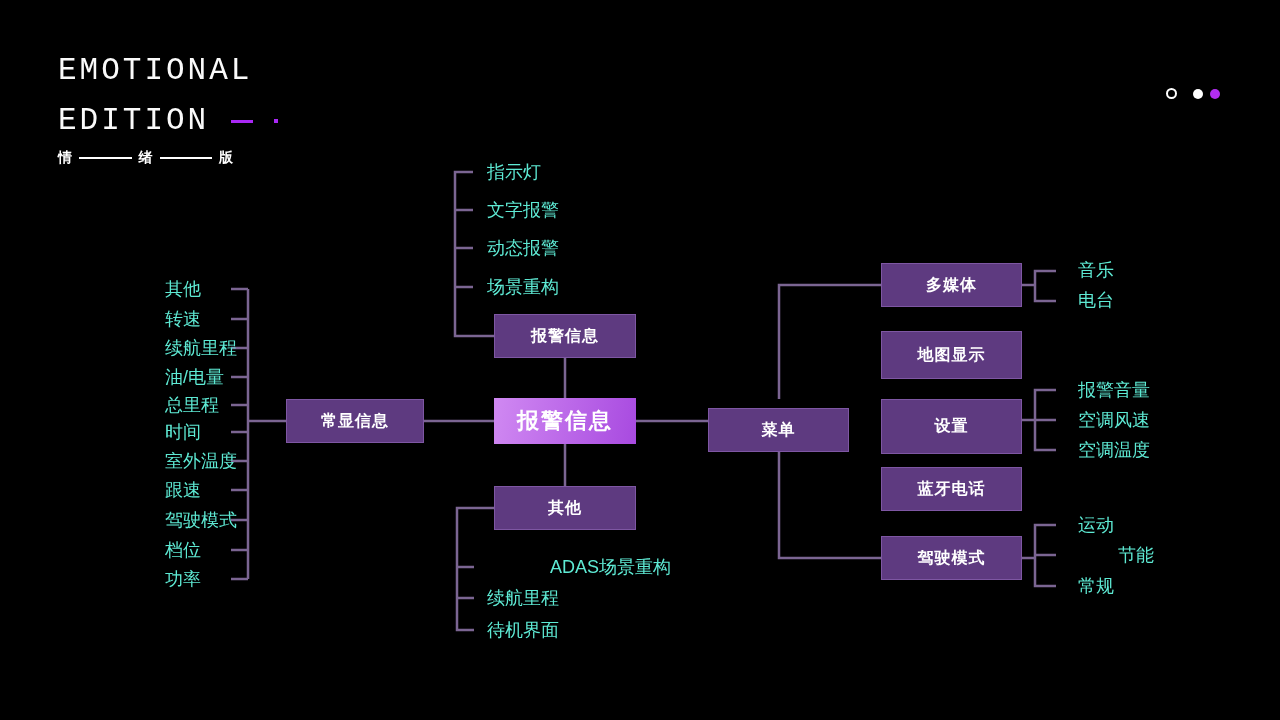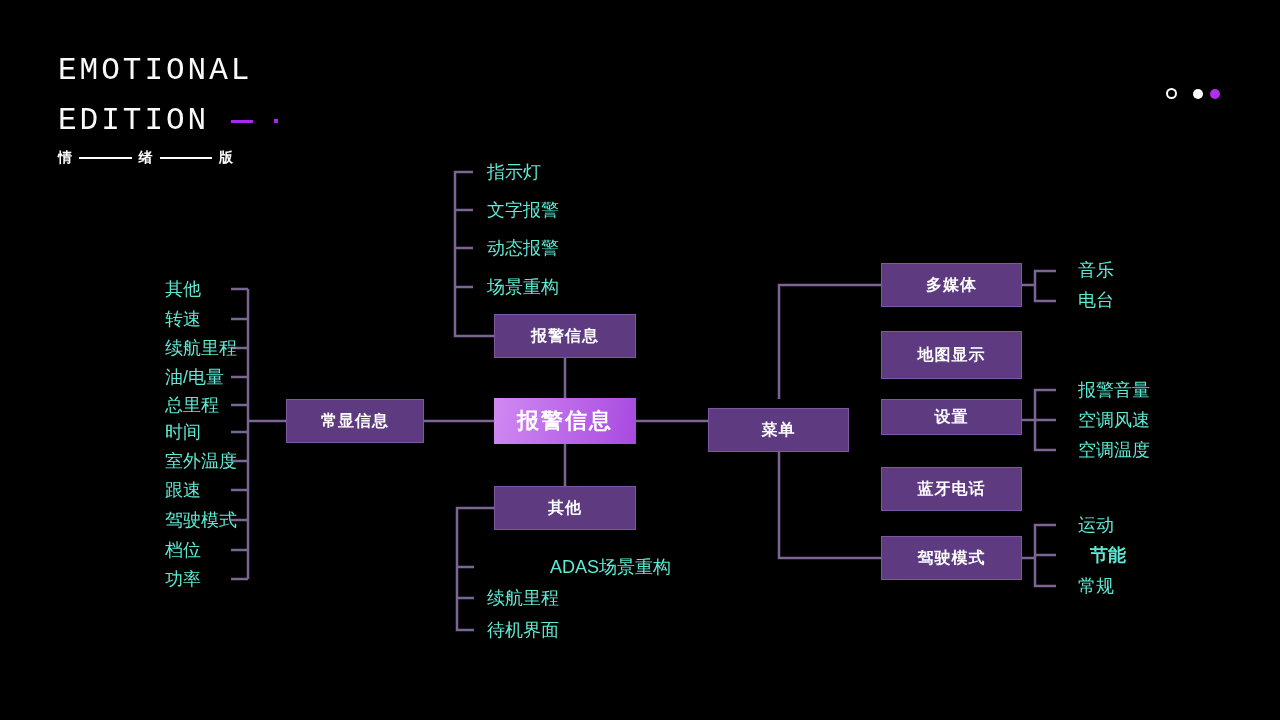--- a/index.html
+++ b/index.html
@@ -76,21 +76,21 @@
     <span class="dot dot-purple"></span>
   </div>
 
   <div class="nbox" style="left:286px;top:399px;width:138px;height:44px;">常显信息</div>
   <div class="nbox" style="left:494px;top:314px;width:142px;height:44px;">报警信息</div>
   <div class="nbox center-box" style="left:494px;top:398px;width:142px;height:46px;">报警信息</div>
   <div class="nbox" style="left:494px;top:486px;width:142px;height:44px;">其他</div>
   <div class="nbox" style="left:708px;top:399px;width:141px;height:44px;margin-top:9px;">菜单</div>
   <div class="nbox" style="left:881px;top:263px;width:141px;height:44px;">多媒体</div>
   <div class="nbox" style="left:881px;top:331px;width:141px;height:48px;">地图显示</div>
-  <div class="nbox" style="left:881px;top:399px;width:141px;height:36px;">设置</div>
+  <div class="nbox" style="left:881px;top:399px;width:141px;height:55px;">设置</div>
   <div class="nbox" style="left:881px;top:467px;width:141px;height:44px;">蓝牙电话</div>
   <div class="nbox" style="left:881px;top:536px;width:141px;height:44px;">驾驶模式</div>
 
   <span class="leaf" style="left:165px;top:278px;">其他</span>
   <span class="leaf" style="left:165px;top:308px;">转速</span>
   <span class="leaf" style="left:165px;top:337px;">续航里程</span>
   <span class="leaf" style="left:165px;top:366px;">油/电量</span>
   <span class="leaf" style="left:165px;top:394px;">总里程</span>
   <span class="leaf" style="left:165px;top:421px;">时间</span>
   <span class="leaf" style="left:165px;top:450px;">室外温度</span>
@@ -107,16 +107,16 @@
   <span class="leaf" style="left:506px;top:556px;margin-left:44px;">ADAS场景重构</span>
   <span class="leaf" style="left:487px;top:587px;">续航里程</span>
   <span class="leaf" style="left:487px;top:619px;">待机界面</span>
 
   <span class="leaf" style="left:1078px;top:259px;">音乐</span>
   <span class="leaf" style="left:1078px;top:289px;">电台</span>
   <span class="leaf" style="left:1078px;top:379px;">报警音量</span>
   <span class="leaf" style="left:1078px;top:409px;">空调风速</span>
   <span class="leaf" style="left:1078px;top:439px;">空调温度</span>
   <span class="leaf" style="left:1078px;top:514px;">运动</span>
-  <span class="leaf" style="left:1090px;top:544px;font-weight:bold;">节能</span>
+  <span class="leaf" style="left:1118px;top:544px;">节能</span>
   <span class="leaf" style="left:1078px;top:575px;">常规</span>
 
 </div>
 
 </body></html>

